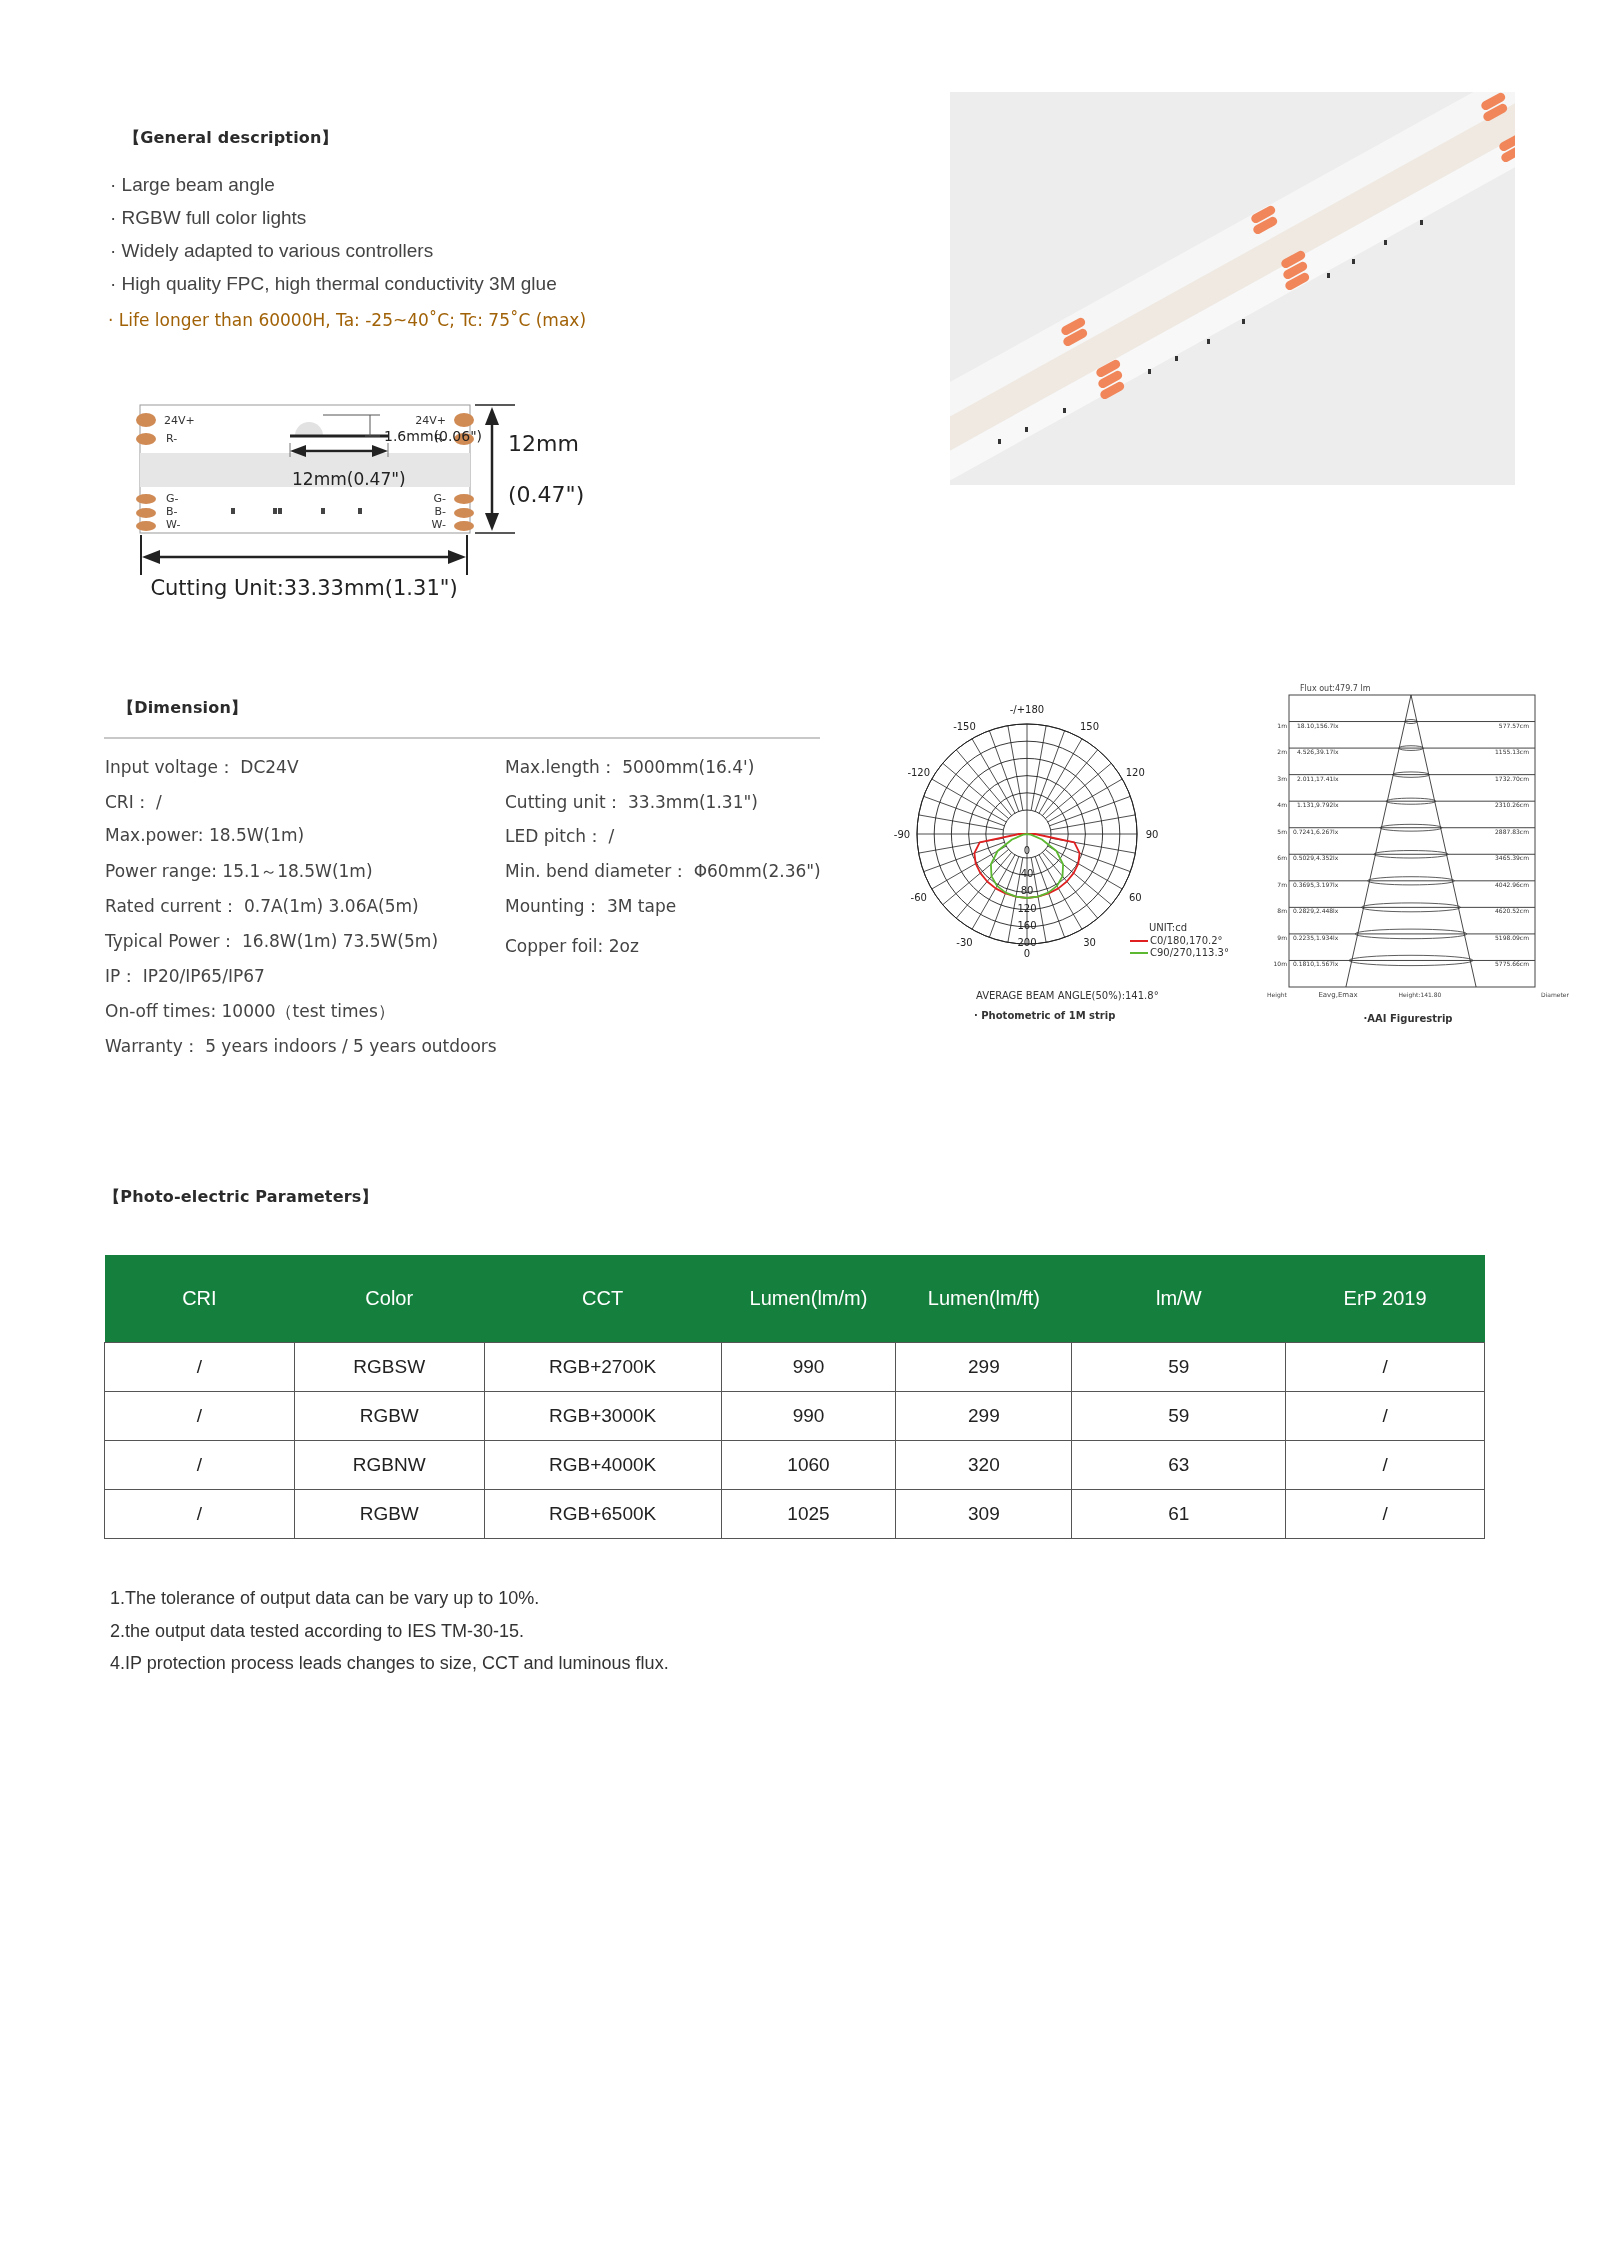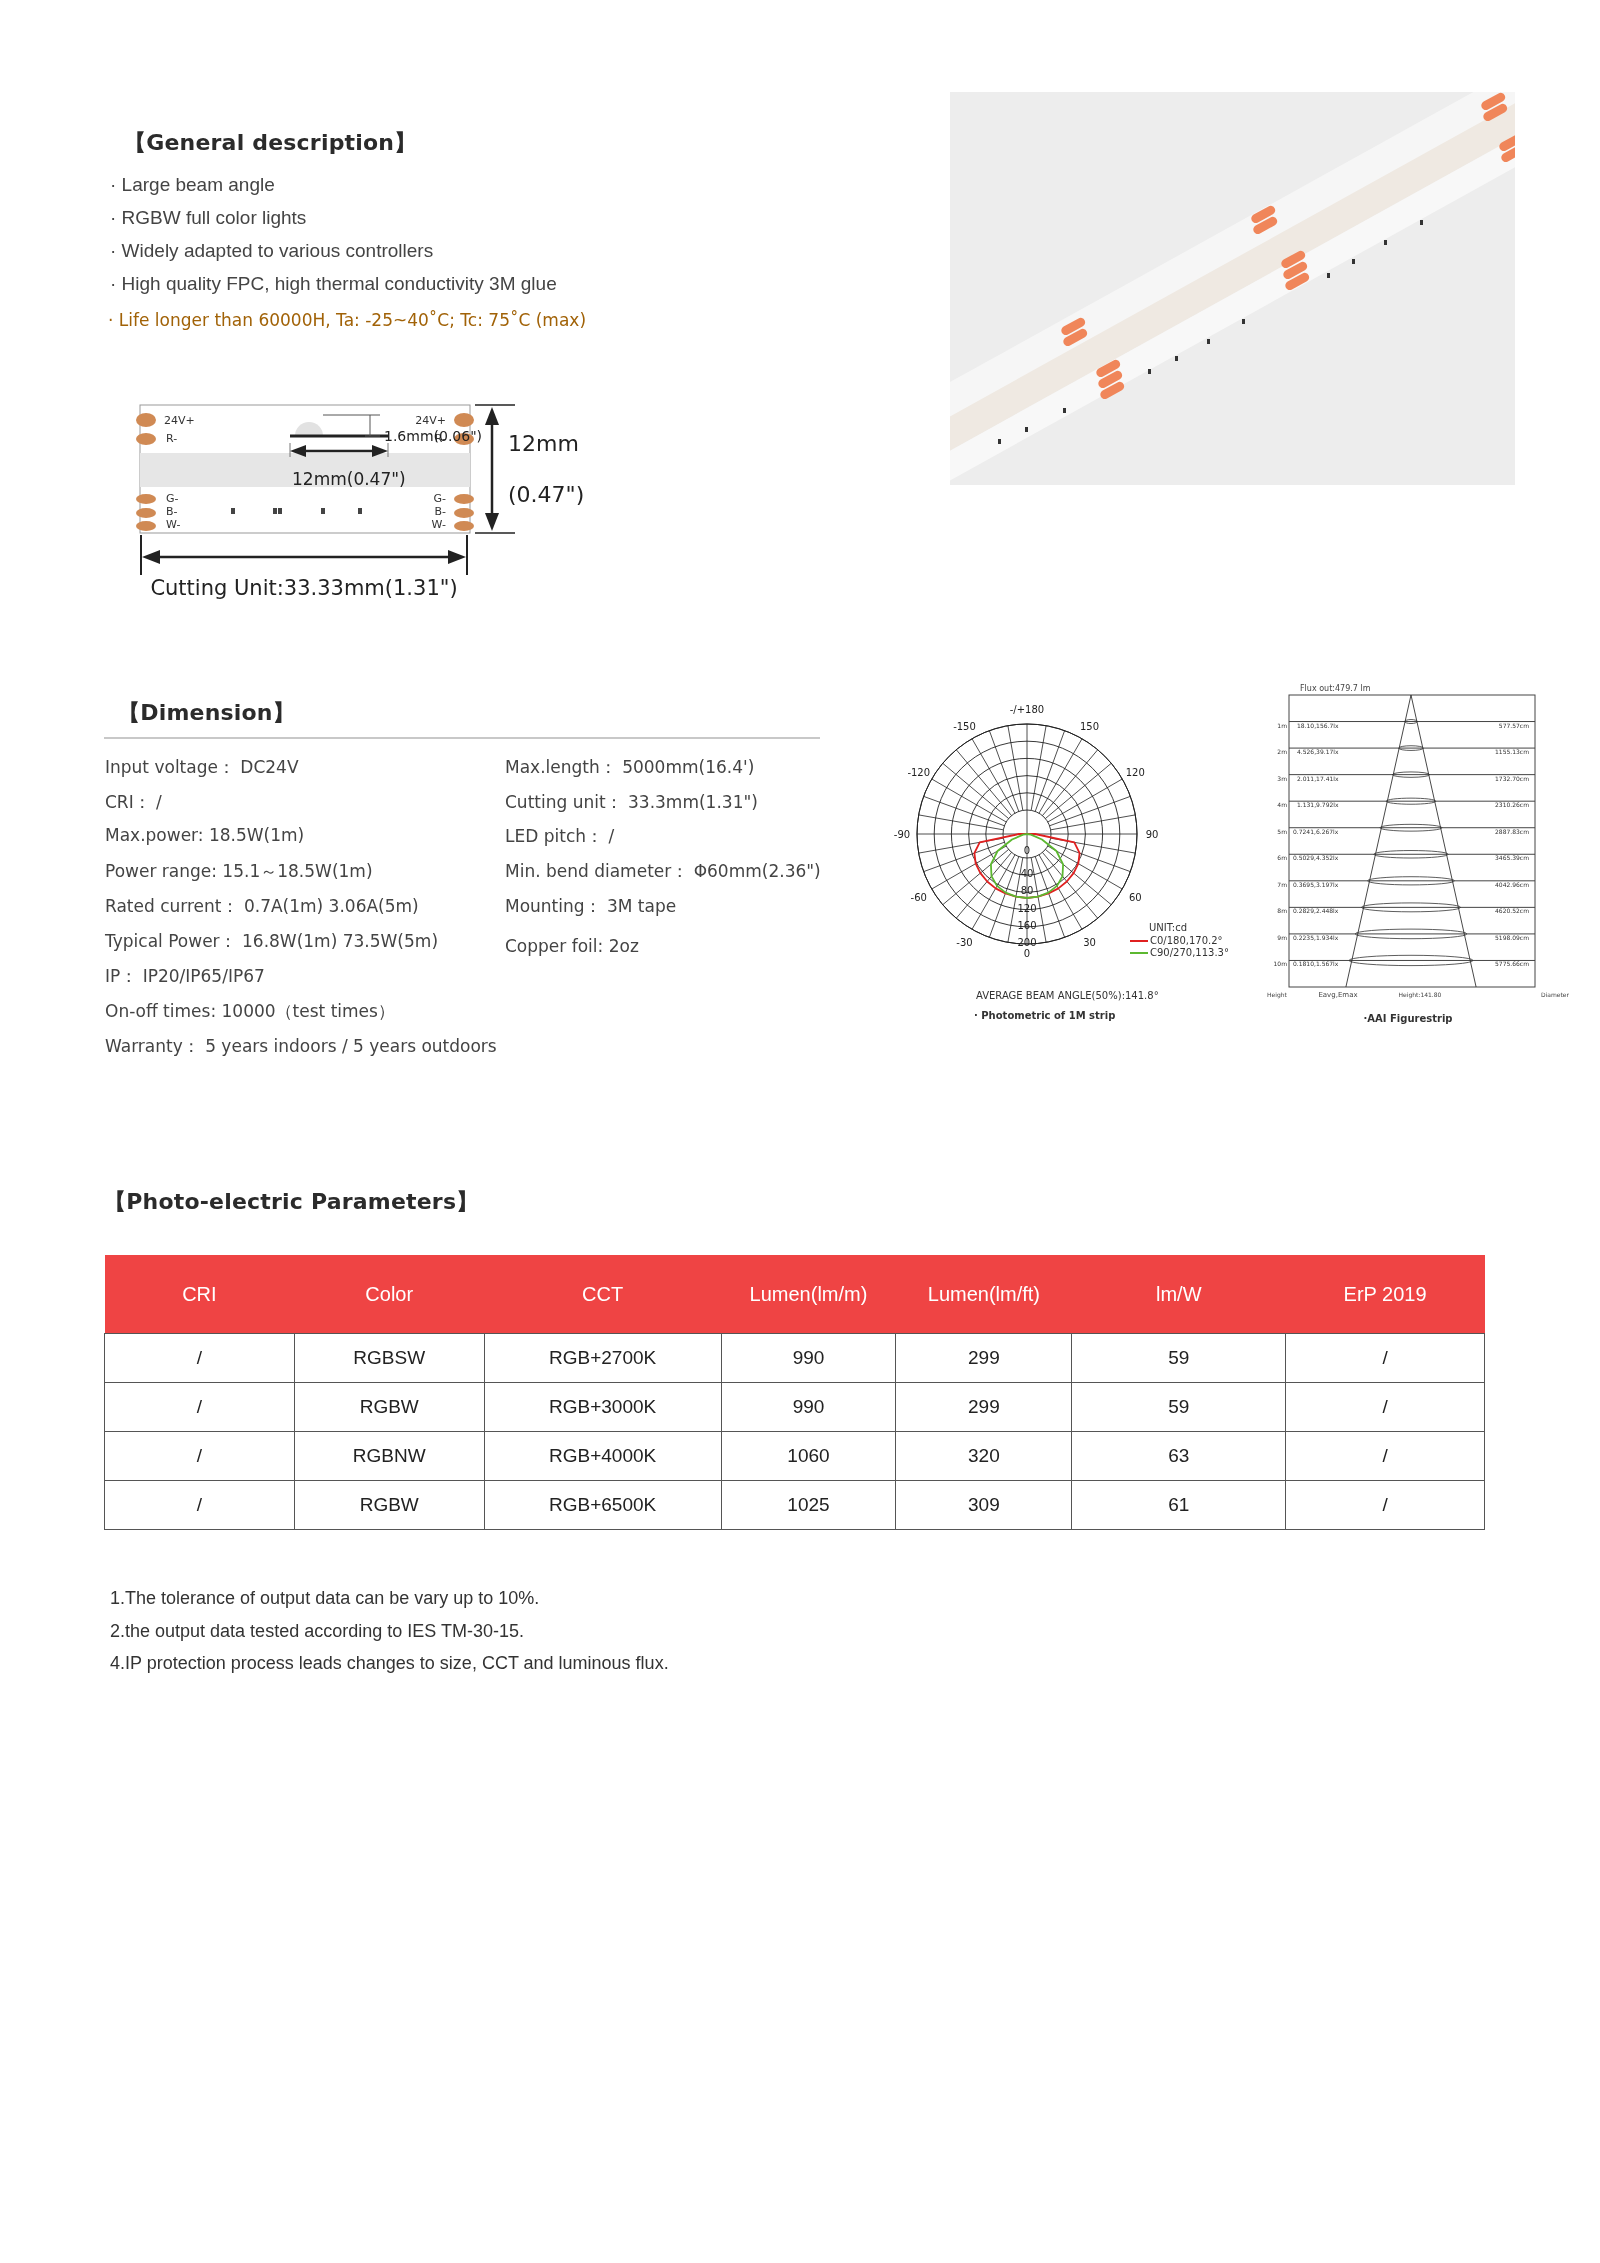--- a/index.html
+++ b/index.html
@@ -1,27 +1,27 @@
 <!DOCTYPE html>
 <html><head>
 <meta charset="utf-8">
 <style>
   html, body { margin:0; padding:0; background:#ffffff; }
   body { width:1600px; height:2263px; position:relative; overflow:hidden;
          font-family:"DejaVu Sans","Liberation Sans",sans-serif; color:#3a3a3a; }
   .abs { position:absolute; }
-  .h-title { font-weight:bold; font-size:22px; color:#2b2b2b; white-space:nowrap; letter-spacing:0.2px; }
+  .h-title { font-weight:bold; font-size:16px; color:#2b2b2b; white-space:nowrap; letter-spacing:0.2px; }
   .bullet { font-family:"Liberation Sans",sans-serif; font-size:19px; color:#444; white-space:nowrap; }
   .bullet2 { font-family:"DejaVu Sans",sans-serif; font-size:17px; color:#a16207; white-space:nowrap; }
   .spec { font-size:17px; color:#444; white-space:nowrap; position:absolute; }
   .divider { height:2px; background:#c8c8c8; }
   .photo { background:#ededed; overflow:hidden; }
   table.pe { border-collapse:collapse; position:absolute; left:104px; top:1255px; width:1381px;
              font-family:"Liberation Sans",sans-serif; }
-  table.pe th { background:#ef4444; color:#fff; font-weight:normal; font-size:20px; height:78px;
+  table.pe th { background:#15803d; color:#fff; font-weight:normal; font-size:20px; height:87px;
                 text-align:center; padding:0; }
   table.pe td { border:1.5px solid #555; text-align:center; font-size:19px; height:48px; color:#222; padding:0; }
   .note { font-family:"Liberation Sans",sans-serif; font-size:18px; color:#333; white-space:nowrap; }
   svg text { font-family:"DejaVu Sans","Liberation Sans",sans-serif; }
 </style>
 </head>
 <body>
 
 <div class="abs h-title" style="left:124px;top:128px;">【General description】</div>
 <div class="abs" style="left:110px;top:168px;line-height:33px;">

